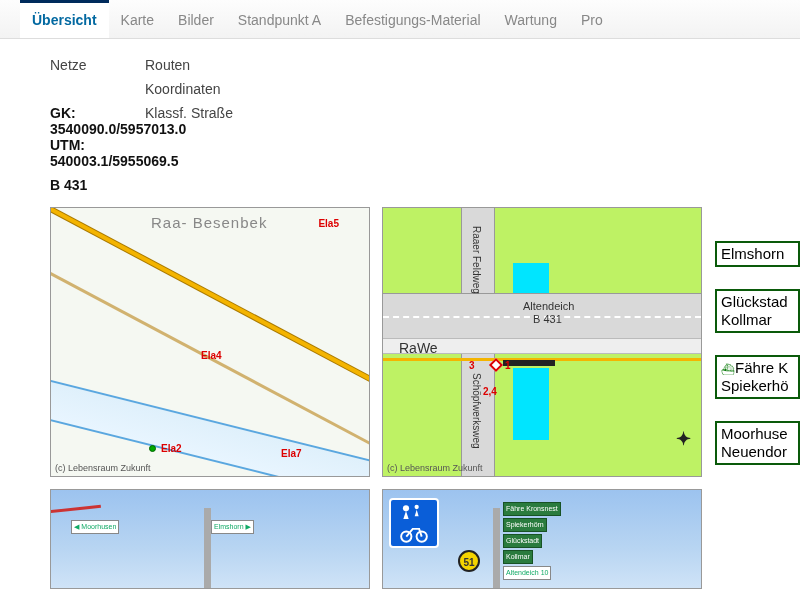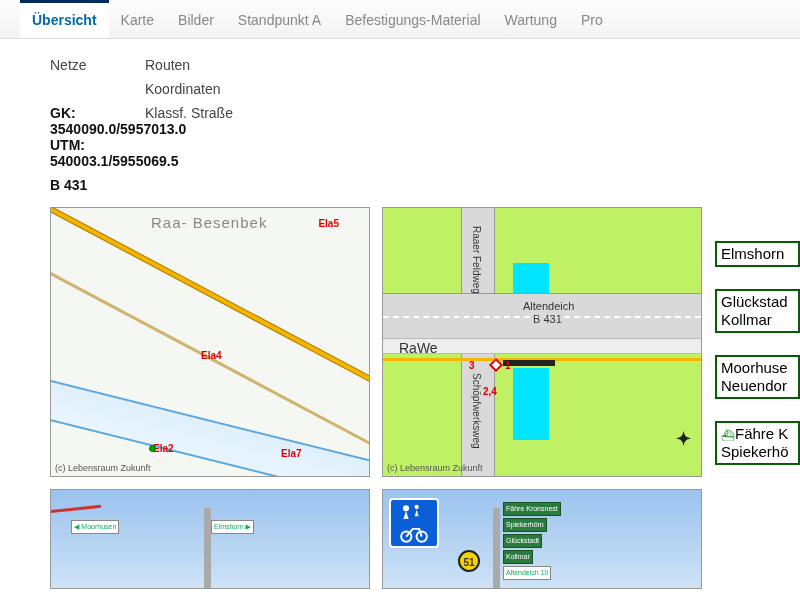--- a/index.html
+++ b/index.html
@@ -75,21 +75,21 @@
   <div class="grid">
 
     <div class="thumb tall">
       <div class="mapbg">
         <div class="town">Raa- Besenbek</div>
         <div class="road1"></div>
         <div class="road2"></div>
         <div class="river"></div>
         <div class="ela" style="top:10px; right:30px;">Ela5</div>
         <div class="ela" style="top:142px; left:150px;">Ela4</div>
-        <div class="ela" style="top:235px; left:102px;">Ela2</div>
+        <div class="ela" style="top:235px; left:110px;">Ela2</div>
         <div class="ela" style="top:240px; left:230px;">Ela7</div>
         <div style="position:absolute; top:237px; left:98px; width:7px; height:7px; background:#0a0; border-radius:50%; border:1px solid #060;"></div>
         <div class="credit">(c) Lebensraum Zukunft</div>
       </div>
     </div>
 
     <div class="thumb tall">
       <div class="diag">
         <div class="vroad"></div>
         <div class="hroad"></div>
@@ -150,20 +150,20 @@
 <div class="sidebar-right">
   <div class="dest">
     <span>Elmshorn</span>
     <span class="line2"></span>
   </div>
   <div class="dest">
     <span>Glückstad</span>
     <span class="line2">Kollmar</span>
   </div>
   <div class="dest">
+    <span style="color:#0a7a0a; font-size:11px;">⛴</span><span>Fähre K</span>
+    <span class="line2">Spiekerhö</span>
+  </div>
+  <div class="dest">
     <span>Moorhuse</span>
     <span class="line2">Neuendor</span>
-  </div>
-  <div class="dest">
-    <span style="color:#0a7a0a; font-size:11px;">⛴</span><span>Fähre K</span>
-    <span class="line2">Spiekerhö</span>
   </div>
 </div>
 
 </body></html>

